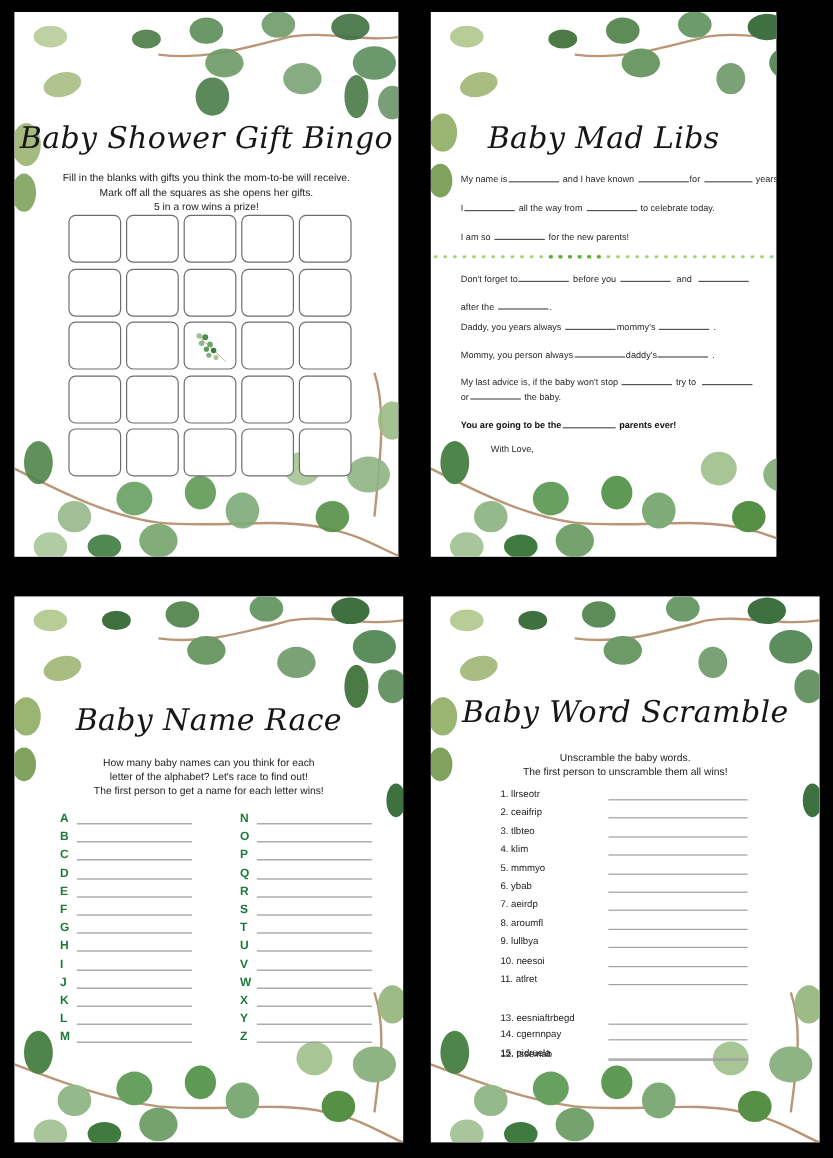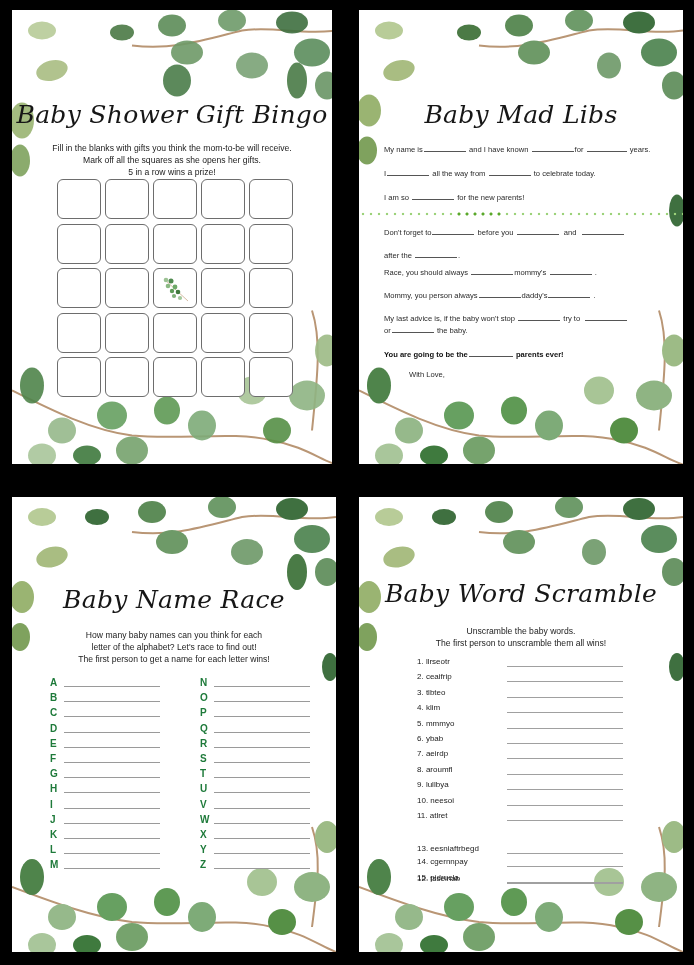--- a/index.html
+++ b/index.html
@@ -1,19 +1,19 @@
 <!DOCTYPE html>
 <html><head>
 <meta charset="utf-8">
 <style>
   html,body{margin:0;padding:0;}
   body{width:694px;height:965px;background:#000;position:relative;overflow:hidden;font-family:"Liberation Sans",sans-serif;}
   .card{position:absolute;background:#fff;overflow:hidden;}
   #card-bingo{left:12px;top:10px;width:320px;height:454px;}
-  #card-madlibs{left:359px;top:10px;width:324px;height:454px;}
+  #card-madlibs{left:359px;top:10px;width:288px;height:454px;}
   #card-namerace{left:12px;top:497px;width:324px;height:455px;}
   #card-scramble{left:359px;top:497px;width:324px;height:455px;}
 
   .leaves{position:absolute;left:0;top:0;width:324px;height:455px;pointer-events:none;}
   .title{position:absolute;left:0;width:100%;text-align:center;font-family:"DejaVu Serif",serif;font-style:italic;font-size:25px;color:#161616;letter-spacing:0.3px;}
   .intro{position:absolute;left:0;width:100%;text-align:center;font-size:8.6px;line-height:12px;color:#222;}
 
   
   .bingo-grid{position:absolute;left:45px;top:169px;width:236px;display:grid;grid-template-columns:repeat(5,43.6px);grid-auto-rows:40px;gap:4.6px 4.5px;}
   .bingo-cell{border:1.6px solid #6d6d6d;border-radius:6px;background:#fff;box-sizing:border-box;position:relative;}
@@ -182,21 +182,21 @@
 
   <div class="ml" style="left:25px;top:217px;">
     <span>Don't forget to</span><span class="blank" style="width:42px"></span>
     <span>before you</span> <span class="blank" style="width:42px"></span>
     &nbsp;<span>and</span>&nbsp; <span class="blank" style="width:42px"></span>
   </div>
   <div class="ml" style="left:25px;top:240px;">
     <span>after the</span> <span class="blank" style="width:42px"></span><span>.</span>
   </div>
   <div class="ml" style="left:25px;top:257px;">
-    <span>Race, you should always</span> <span class="blank" style="width:42px"></span><span>mommy's</span> <span class="blank" style="width:42px"></span> <span>.</span>
+    <span>Daddy, you years always</span> <span class="blank" style="width:42px"></span><span>mommy's</span> <span class="blank" style="width:42px"></span> <span>.</span>
   </div>
   <div class="ml" style="left:25px;top:280px;">
     <span>Mommy, you person always</span><span class="blank" style="width:42px"></span><span>daddy's</span><span class="blank" style="width:42px"></span> <span>.</span>
   </div>
   <div class="ml" style="left:25px;top:303px;">
     <span>My last advice is, if the baby won't stop</span> <span class="blank" style="width:42px"></span>
     <span>try to</span>&nbsp; <span class="blank" style="width:42px"></span>
   </div>
   <div class="ml" style="left:25px;top:315px;">
     <span>or</span><span class="blank" style="width:42px"></span>

